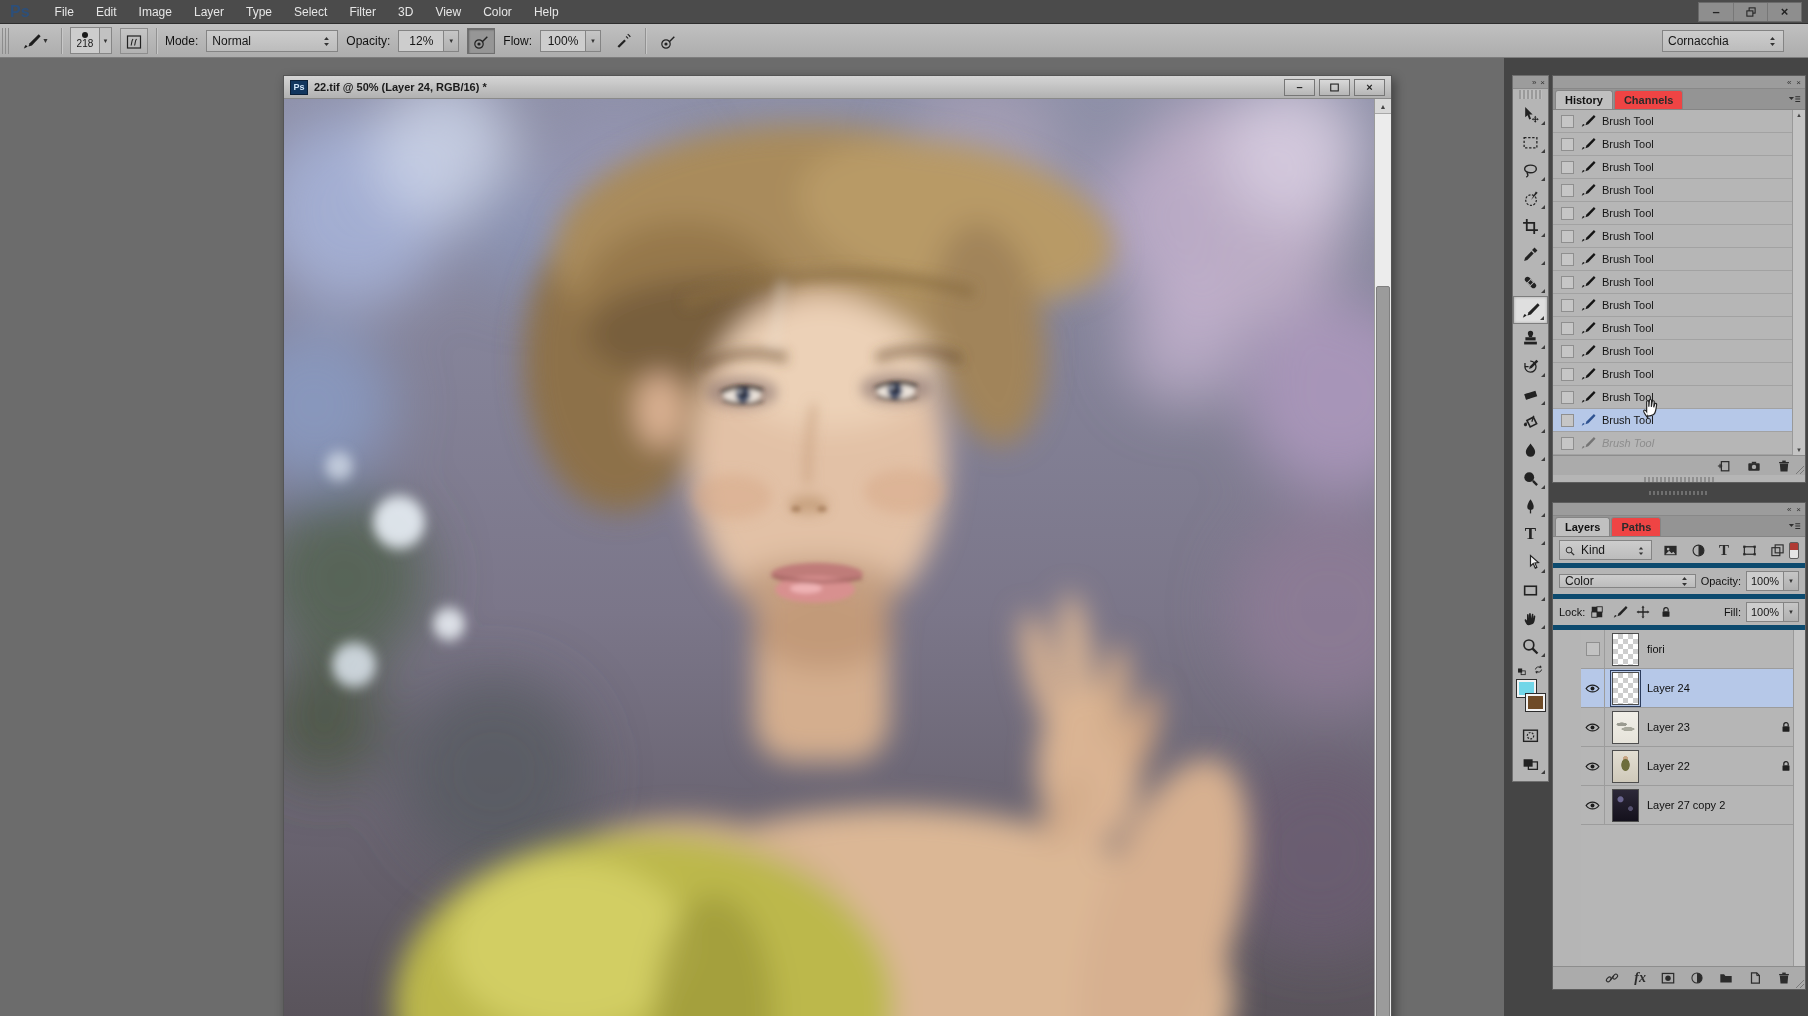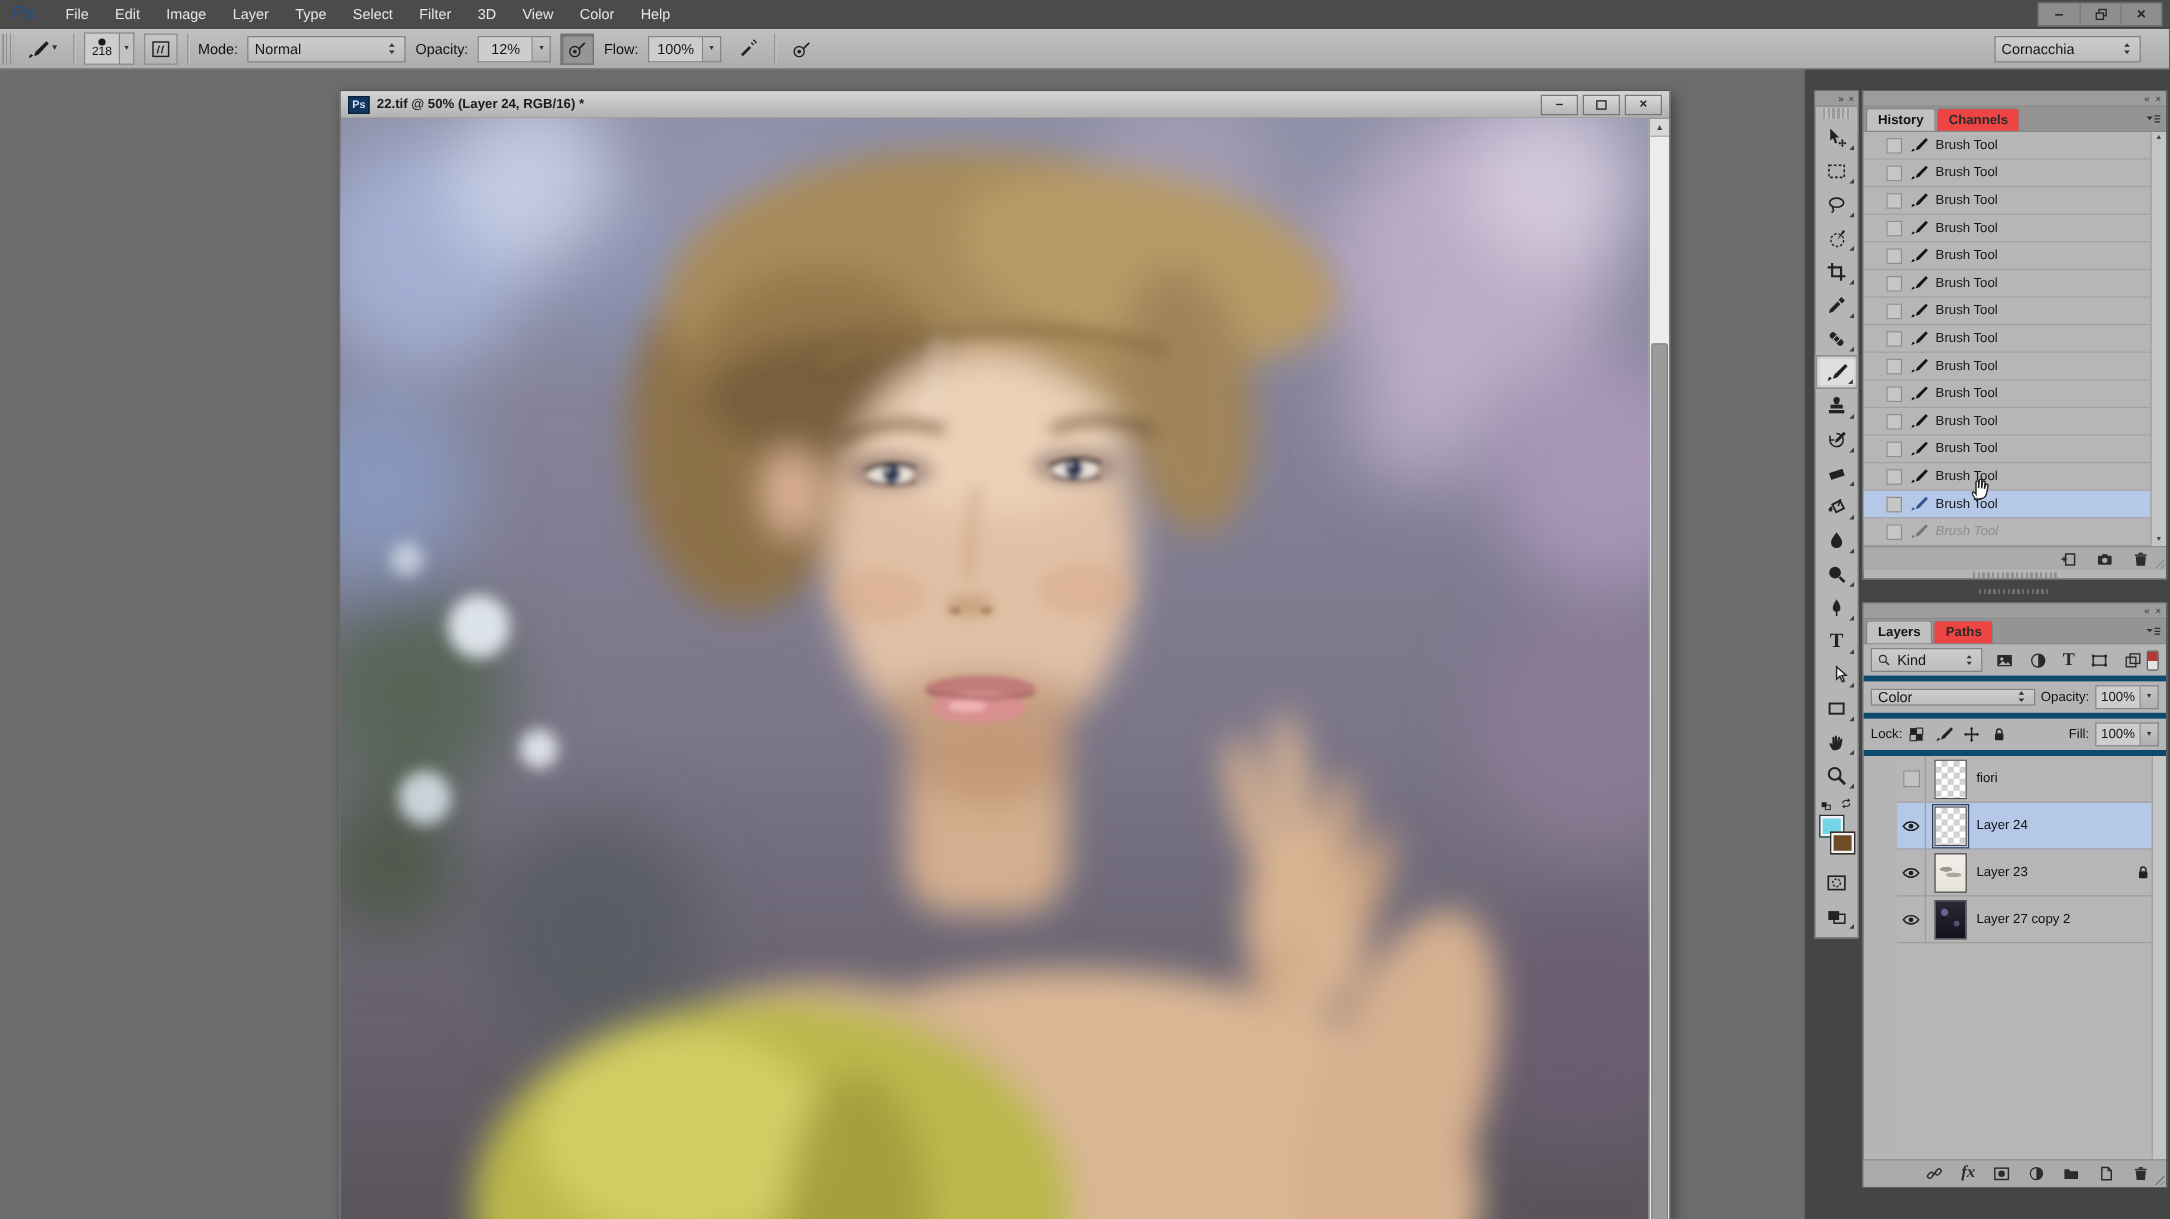--- a/index.html
+++ b/index.html
@@ -114,21 +114,21 @@
     border-bottom:1px solid #858585;padding-left:2px;}
   .tab{height:19px;padding:0 9px;font-size:11px;font-weight:bold;display:flex;align-items:center;
     background:#ef4444;color:#2b2b2b;border:1px solid #858585;border-bottom:none;
     border-radius:3px 3px 0 0;margin-right:1px;}
   .tab.active{background:#c0c0c0;color:#111;}
   .panel-menu-btn{margin-left:auto;margin-right:4px;margin-bottom:3px;color:#2e2e2e;font-size:13px;}
 
   
   .hlist{position:relative;height:345px;background:#b6b6b6;overflow:hidden;}
   .hrow{height:23px;display:flex;align-items:center;border-bottom:1px solid #a2a2a2;
-    padding-left:19px;gap:7px;}
+    padding-left:8px;gap:7px;}
   .hwell{width:13px;height:13px;background:#c6c6c6;border:1px solid #8f8f8f;flex:0 0 auto;}
   .hicon{font-size:14px;color:#141414;display:flex;}
   .hlabel{font-size:11px;}
   .hrow.st-selected{background:#b6c8e8;}
   .hrow.st-selected .hicon{color:#2e5290;}
   .hrow.st-future .hlabel{color:#8d8d8d;font-style:italic;}
   .hrow.st-future .hicon{opacity:.4;}
   .hscroll{position:absolute;right:0;top:0;bottom:0;width:13px;background:#c4c4c4;
     border-left:1px solid #999;font-size:6px;color:#444;}
   .hscroll .up{position:absolute;top:2px;left:3px;}
@@ -1071,20 +1071,40 @@
                 <span class="locklabel">
                   <span style="font-size:14px;display:flex;">
                     <svg class="i" viewBox="0 0 16 16" aria-hidden="true" style="width:1em;height:1em;">
                       <rect x="4" y="7" width="8" height="6.5" rx="1" fill="currentColor"></rect>
                       <path d="M5.5 7V5.4a2.5 2.5 0 015 0V7" fill="none" stroke="currentColor" stroke-width="1.4"></path>
                     </svg>
                   </span>
                 </span>
               </div>
 
+              <div class="lrow locked">
+                <span class="eyecell">
+                  <span style="font-size:15px;display:flex;">
+                    <svg class="i" viewBox="0 0 16 16" aria-hidden="true" style="width:1em;height:1em;">
+                      <path d="M1.2 8S3.9 4.3 8 4.3 14.8 8 14.8 8 12.1 11.7 8 11.7 1.2 8 1.2 8z" fill="none" stroke="currentColor" stroke-width="1.3"></path>
+                      <circle cx="8" cy="8" r="2.1" fill="currentColor"></circle>
+                    </svg>
+                  </span>
+                </span>
+                <span class="lthumb t-figure"></span>
+                <span class="lname">Layer 22</span>
+                <span class="locklabel">
+                  <span style="font-size:14px;display:flex;">
+                    <svg class="i" viewBox="0 0 16 16" aria-hidden="true" style="width:1em;height:1em;">
+                      <rect x="4" y="7" width="8" height="6.5" rx="1" fill="currentColor"></rect>
+                      <path d="M5.5 7V5.4a2.5 2.5 0 015 0V7" fill="none" stroke="currentColor" stroke-width="1.4"></path>
+                    </svg>
+                  </span>
+                </span>
+              </div>
 
               <div class="lrow">
                 <span class="eyecell">
                   <span style="font-size:15px;display:flex;">
                     <svg class="i" viewBox="0 0 16 16" aria-hidden="true" style="width:1em;height:1em;">
                       <path d="M1.2 8S3.9 4.3 8 4.3 14.8 8 14.8 8 12.1 11.7 8 11.7 1.2 8 1.2 8z" fill="none" stroke="currentColor" stroke-width="1.3"></path>
                       <circle cx="8" cy="8" r="2.1" fill="currentColor"></circle>
                     </svg>
                   </span>
                 </span>

